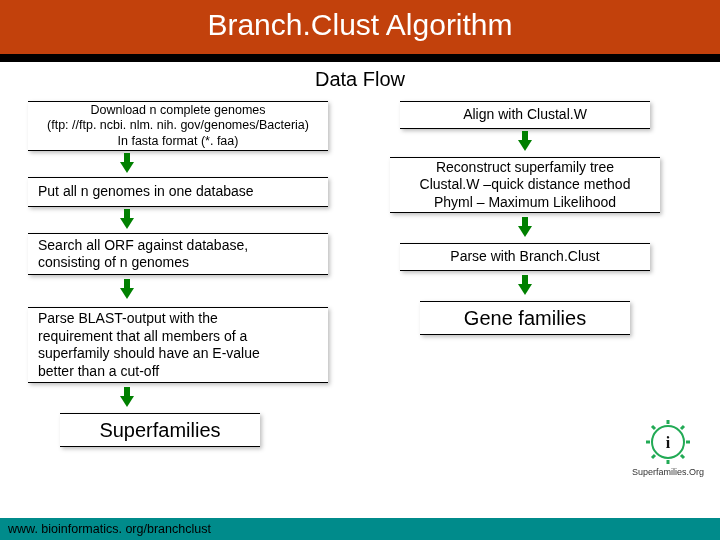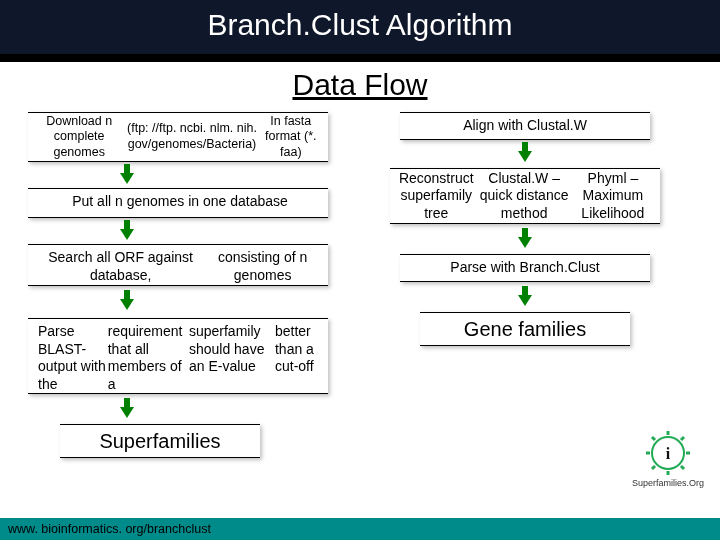--- a/index.html
+++ b/index.html
@@ -5,52 +5,51 @@
   * { margin: 0; padding: 0; box-sizing: border-box; }
   body {
     width: 720px;
     height: 540px;
     font-family: Arial, sans-serif;
     background: #fff;
     position: relative;
     overflow: hidden;
   }
   .title-bar {
-    background: #0f172a;
+    background: #c2410c;
     color: #fff;
     text-align: center;
     padding: 8px 0 12px;
     font-size: 30px;
   }
   .hr-dark {
     height: 8px;
     background: #000;
   }
   .subtitle {
     text-align: center;
-    font-size: 30px;
+    font-size: 20px;
     color: #000;
     padding: 6px 0 10px;
-    text-decoration: underline;
   }
   .diagram {
     position: relative;
     width: 100%;
     height: 400px;
   }
   .box {
     position: absolute;
     background: #fff;
     border: 1px solid #000;
     border-left: none;
     border-right: none;
     box-shadow: 2px 2px 4px rgba(0,0,0,0.25);
     text-align: center;
     display: flex;
-    flex-direction: row;
+    flex-direction: column;
     justify-content: center;
     align-items: center;
     padding: 4px 6px;
     line-height: 1.25;
   }
   .box.sm { font-size: 12.5px; }
   .box.md { font-size: 14px; }
   .box.lg { font-size: 14px; }
   .box.result { font-size: 20px; }
   .arrow {

